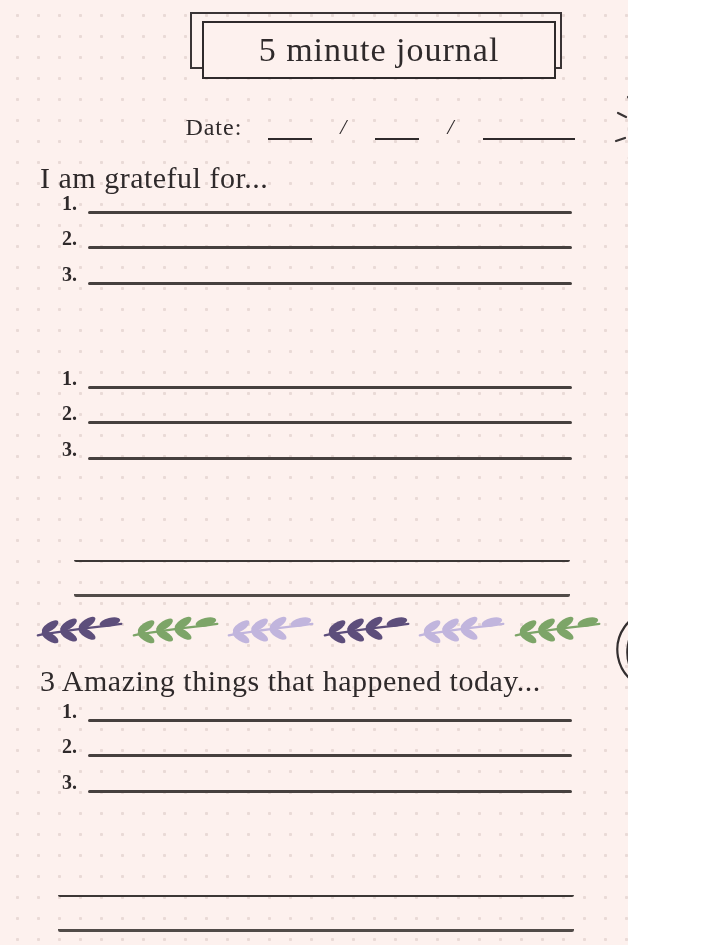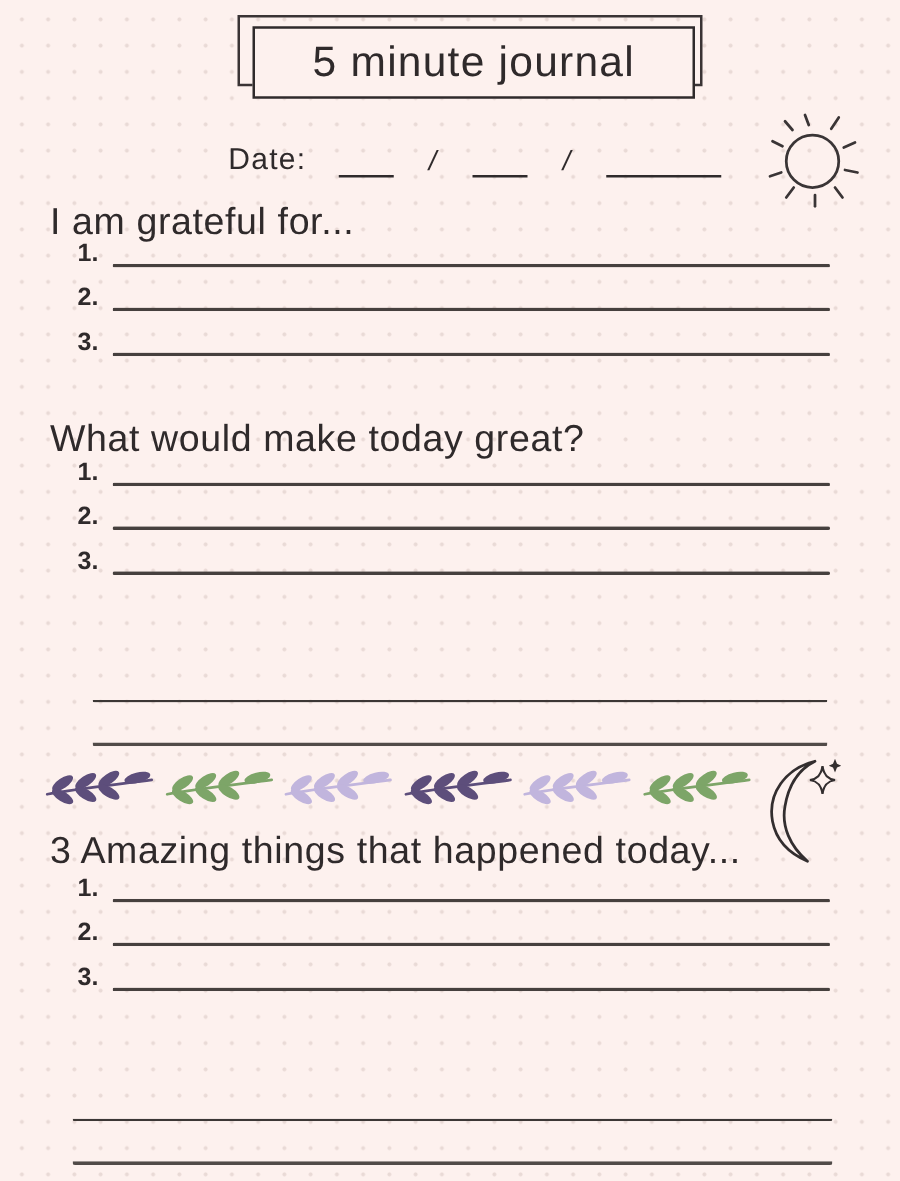--- a/index.html
+++ b/index.html
@@ -1,43 +1,43 @@
 <!DOCTYPE html>
 <html><head>
 <meta charset="utf-8">
 <style>
   html,body{margin:0;padding:0;}
   .page{
     position:relative;
-    width:720px;height:945px;
+    width:628px;height:945px;
     background-color:#fdf1ee;
     background-image:radial-gradient(circle, #e9dad6 1.3px, transparent 1.9px);
     background-size:21px 21px;
     background-position:7px 5px;
-    font-family:Liberation Sans, sans-serif;
+    font-family:Liberation Serif, serif;
     color:#2f2a2b;
     overflow:hidden;
   }
   
   .title-wrap{position:absolute;left:202px;top:21px;width:354px;height:58px;}
   .title-wrap::before{
     content:"";position:absolute;left:-12px;top:-9px;right:-6px;bottom:10px;
     border:2px solid #3a3435;background:transparent;
   }
   .title-box{
     position:absolute;inset:0;border:2.5px solid #2f2a2b;background:#fdf1ee;
     display:flex;align-items:center;justify-content:center;
     font-size:34px;letter-spacing:1px;
   }
   
   .sun{position:absolute;left:613px;top:88px;width:76px;height:80px;}
   
   .date-row{
     position:absolute;top:114px;left:40px;width:680px;
-    display:flex;justify-content:center;align-items:flex-end;gap:26px;
+    display:flex;justify-content:center;align-items:flex-start;gap:26px;
     font-size:24px;letter-spacing:1px;
   }
   .date-blank{display:inline-block;border-bottom:2.5px solid #2f2a2b;height:24px;}
   .blank-sm{width:44px;}
   .blank-lg{width:92px;}
   .date-slash{font-style:italic;font-size:22px;padding:0 2px;}
   
   .heading{position:absolute;left:40px;width:680px;text-align:left;font-size:30px;letter-spacing:0.5px;}
   .h-grateful{top:161px;}
   .h-great{top:335px;}
@@ -126,21 +126,20 @@
     <div class="numrow">
       <span class="num">2.</span>
       <span class="wline"></span>
     </div>
     <div class="numrow">
       <span class="num">3.</span>
       <span class="wline"></span>
     </div>
   </div>
 
-  <div class="heading h-great">What would make today great?</div>
   <div class="numgroup g-great">
     <div class="numrow">
       <span class="num">1.</span>
       <span class="wline"></span>
     </div>
     <div class="numrow">
       <span class="num">2.</span>
       <span class="wline"></span>
     </div>
     <div class="numrow">

